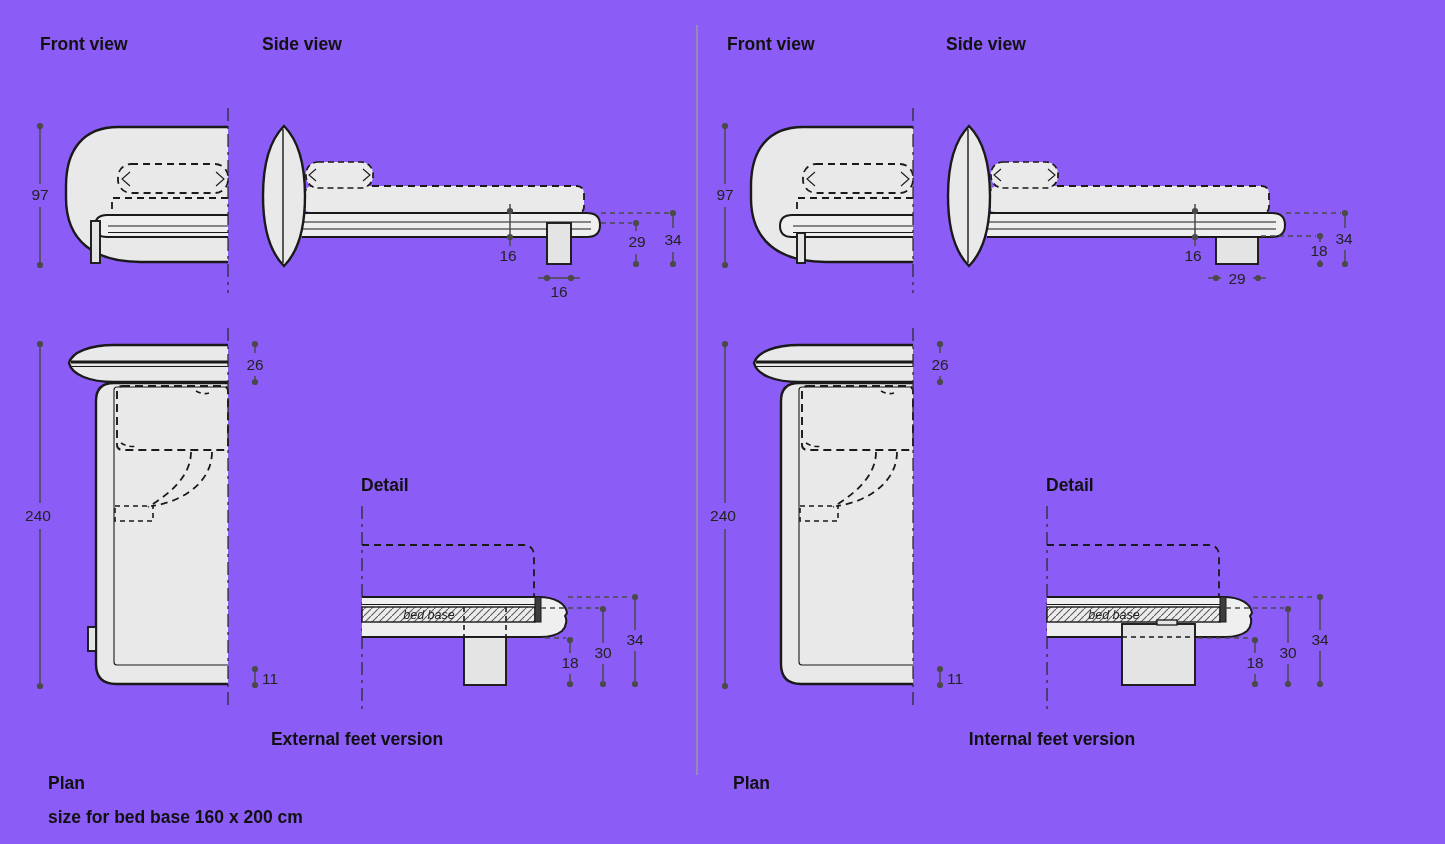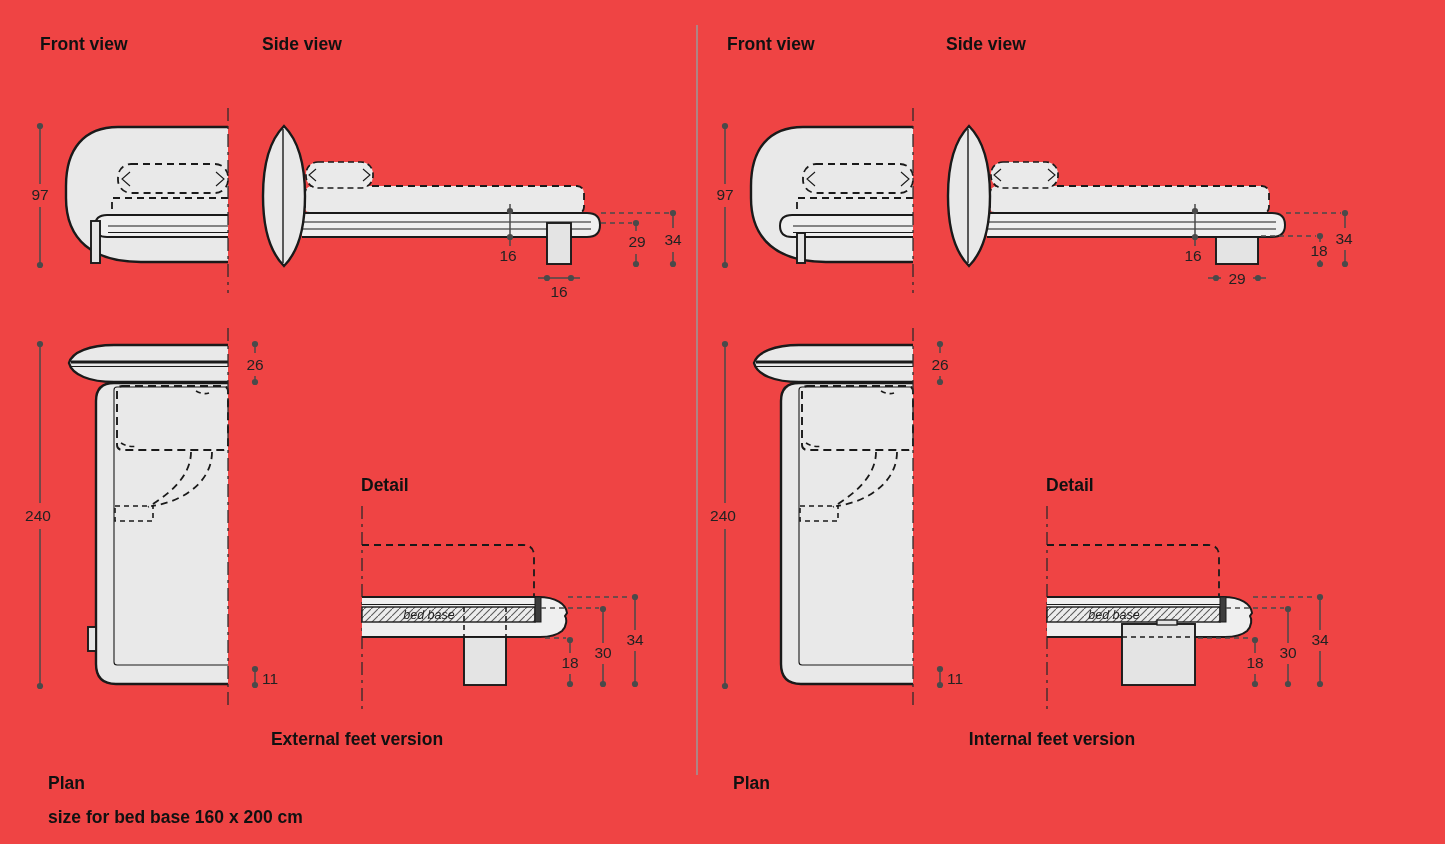--- a/index.html
+++ b/index.html
@@ -1,16 +1,16 @@
 <!DOCTYPE html>
 <html><head>
 <meta charset="utf-8">
 <style>
   html,body { margin:0; padding:0; background:#fff; }
-  #stage { position:relative; width:1445px; height:844px; background:#ef4444; overflow:hidden; }
+  #stage { position:relative; width:1445px; height:844px; background:#8b5cf6; overflow:hidden; }
   svg { display:block; }
   
   .out   { stroke:#1a1a1a; stroke-width:2.4; fill:#e9e9e9; }
   .out2  { stroke:#1a1a1a; stroke-width:2;   fill:#efefef; }
   .thin  { stroke:#1a1a1a; stroke-width:1.1; fill:none; }
   .dashB { stroke:#1a1a1a; stroke-width:1.8; fill:none; stroke-dasharray:7 5; }
   .dashS { stroke:#1a1a1a; stroke-width:1.6; fill:none; stroke-dasharray:5 4; }
   .cl    { stroke:#2a2a2a; stroke-width:1.25; fill:none; stroke-dasharray:13 5 3 5; }
   .ln    { stroke:#4a4a4a; stroke-width:1.5; fill:none; }
   .dshG  { stroke:#4a4a4a; stroke-width:1.4; fill:none; stroke-dasharray:5 4; }

